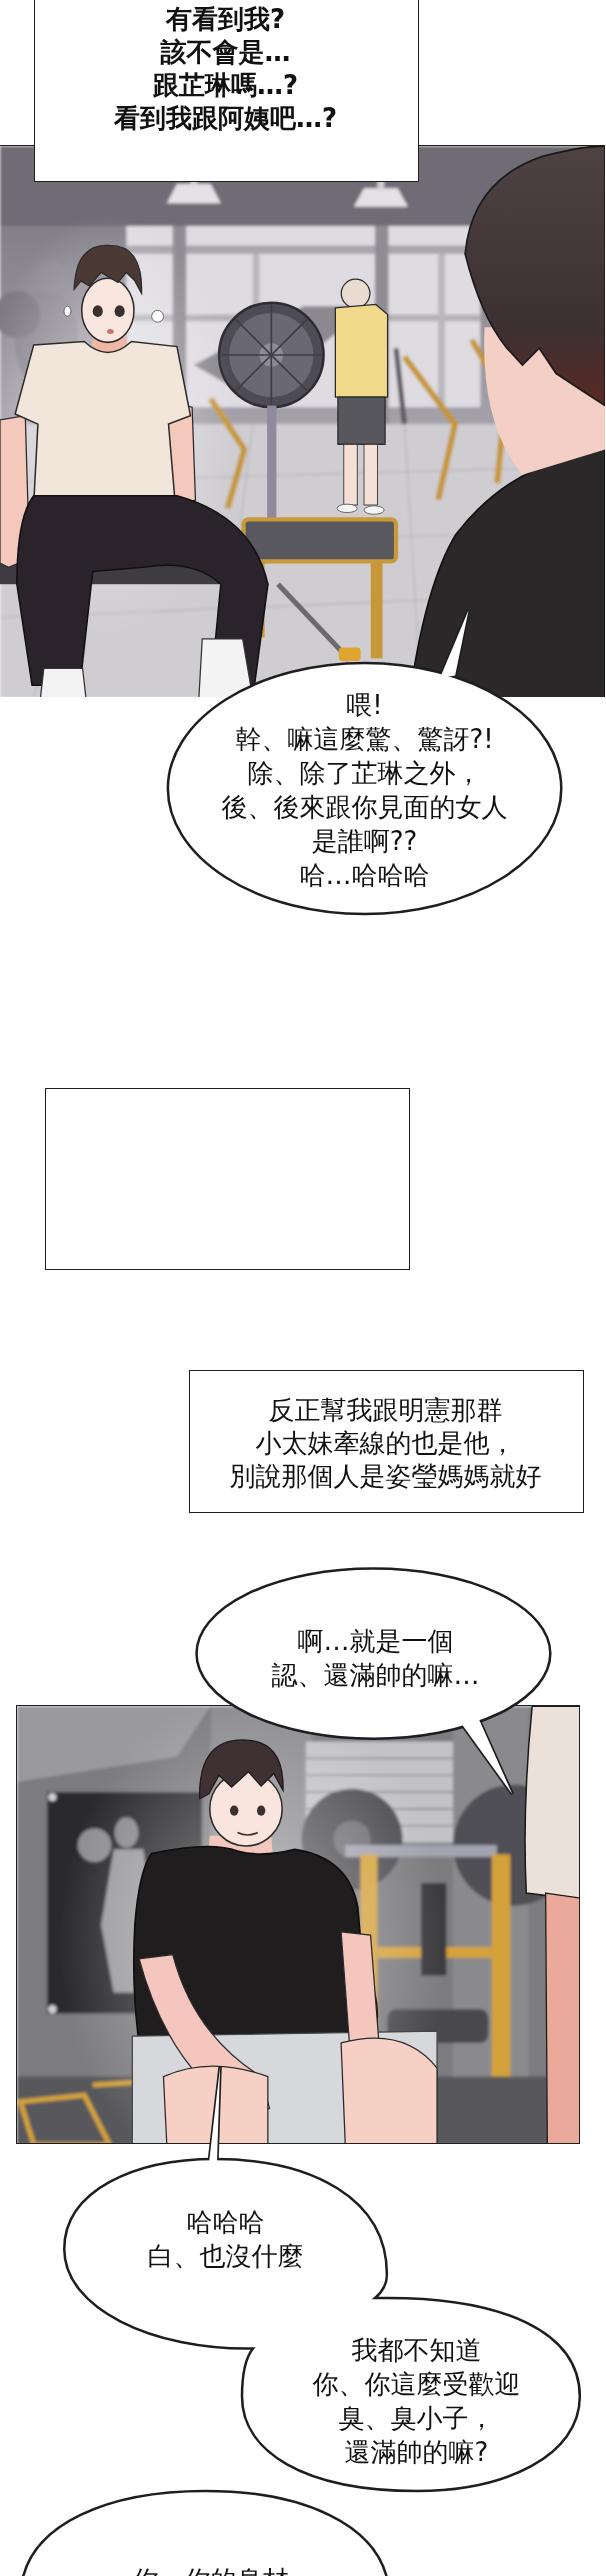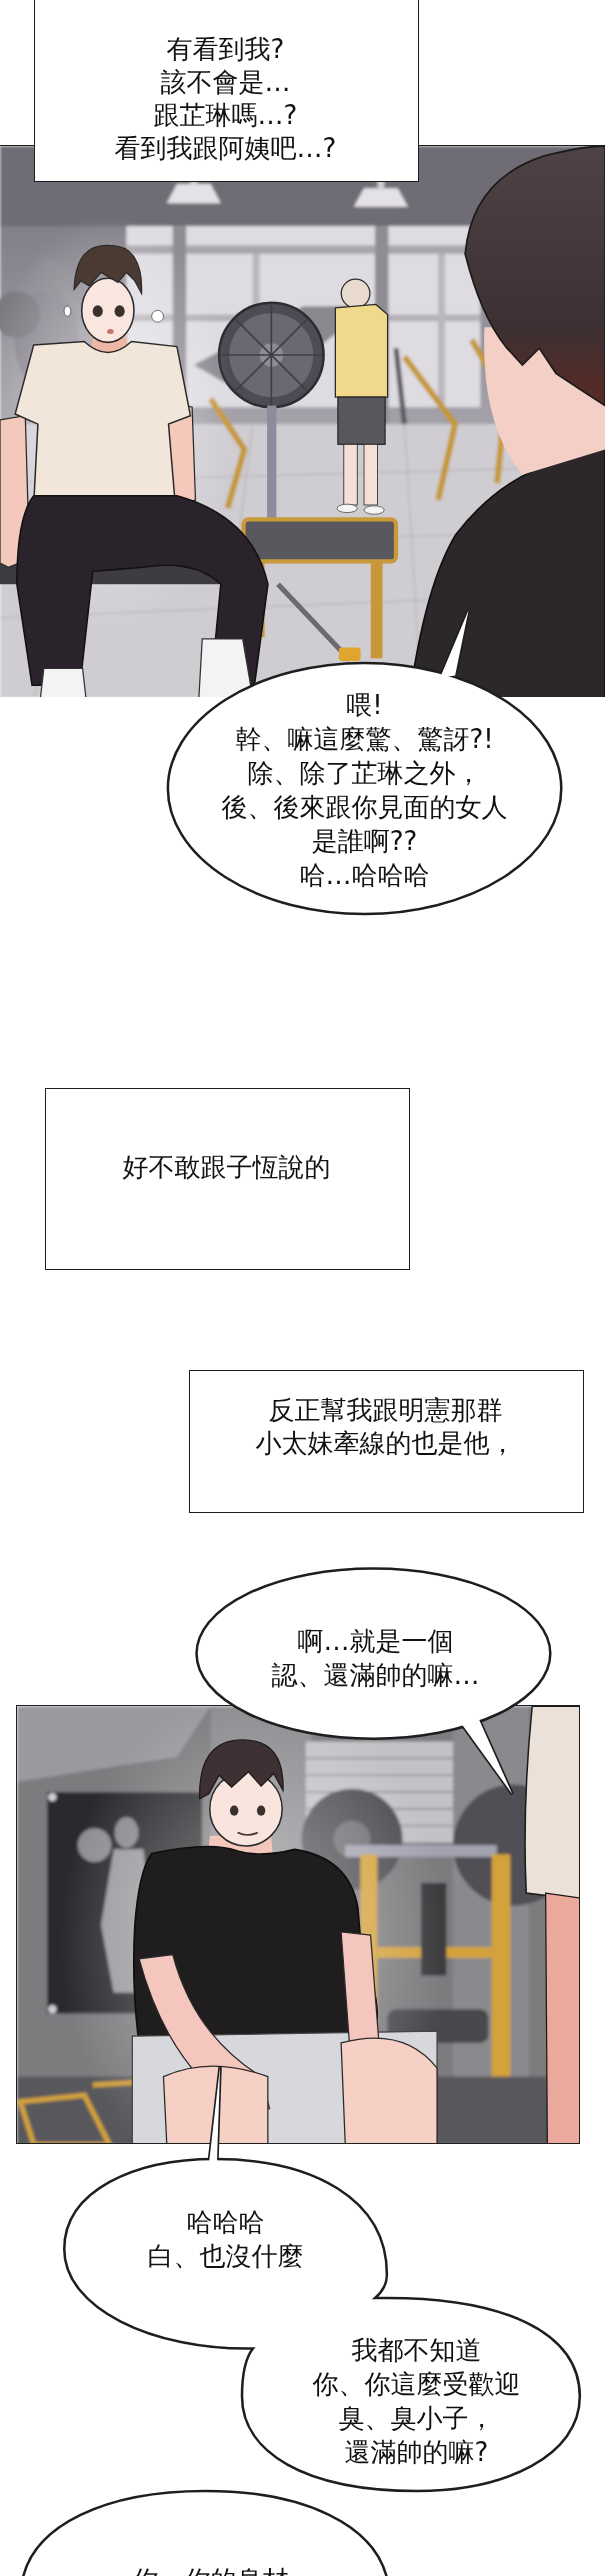--- a/index.html
+++ b/index.html
@@ -28,21 +28,21 @@
   #caption-3 { left: 189px; top: 1370px; width: 395px; height: 143px; }
   .txt {
     position: absolute;
     width: 387px;
     text-align: center;
     font-size: 26px;
     white-space: nowrap;
     color: #111111;
   }
   .txt div { height: 34px; line-height: 34px; }
-  #txt-caption-1 { left: 32px; top: 33px; }
+  #txt-caption-1 { left: 32px; top: 3px; font-weight: bold; }
   #txt-caption-1 div { height: 33px; line-height: 33px; }
   #txt-bubble-1 { left: 171px; top: 688px; }
   #txt-caption-2 { left: 33px; top: 1152px; }
   #txt-caption-2 div { height: 31px; line-height: 31px; }
   #txt-caption-3 { left: 192px; top: 1394px; }
   #txt-caption-3 div { height: 33px; line-height: 33px; }
   #txt-bubble-2 { left: 182px; top: 1624px; }
   #txt-bubble-3 { left: 32px; top: 2205px; }
   #txt-bubble-4 { left: 223px; top: 2333px; }
   #txt-bubble-5 { left: 17px; top: 2563px; }
@@ -266,26 +266,26 @@
   <div class="txt" id="txt-bubble-1">
     <div>喂!</div>
     <div>幹、嘛這麼驚、驚訝?!</div>
     <div>除、除了芷琳之外，</div>
     <div>後、後來跟你見面的女人</div>
     <div>是誰啊??</div>
     <div>哈…哈哈哈</div>
   </div>
 
   <div class="txt" id="txt-caption-2">
-    <div>好不敢跟子恆說的</div>
   </div>
 
   <div class="txt" id="txt-caption-3">
     <div>反正幫我跟明憲那群</div>
     <div>小太妹牽線的也是他，</div>
+    <div>別說那個人是姿瑩媽媽就好</div>
   </div>
 
   <div class="txt" id="txt-bubble-2">
     <div>啊…就是一個</div>
     <div>認、還滿帥的嘛…</div>
   </div>
 
   <div class="txt" id="txt-bubble-3">
     <div>哈哈哈</div>
     <div>白、也沒什麼</div>

